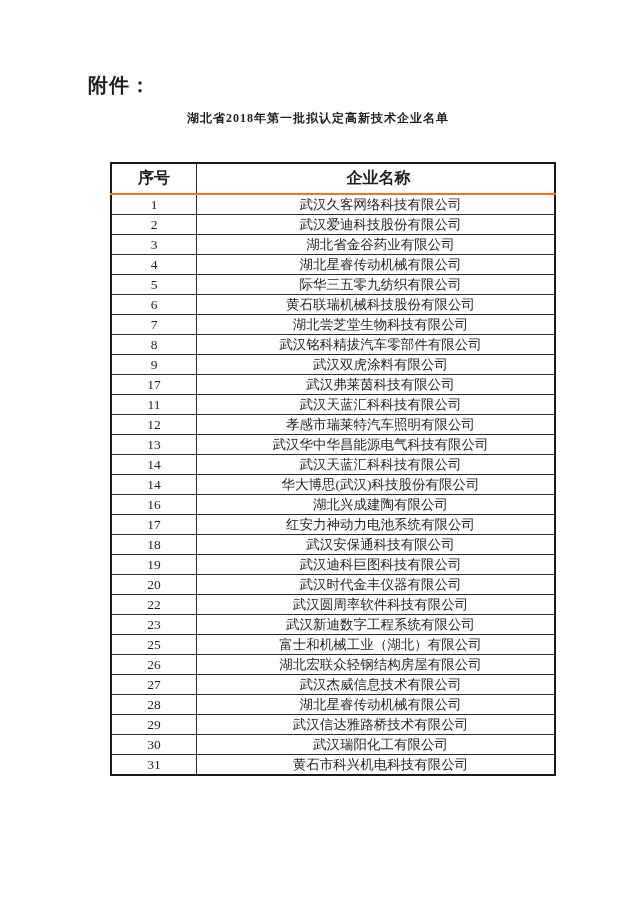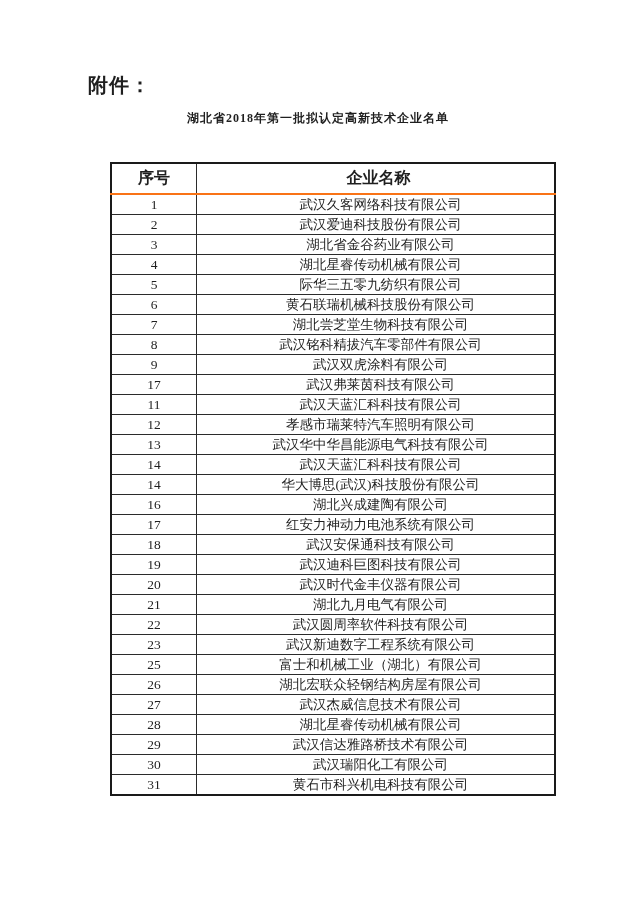--- a/index.html
+++ b/index.html
@@ -179,24 +179,20 @@
   <tr>
     <td class="col-no">19</td>
     <td class="col-name">武汉迪科巨图科技有限公司</td>
   </tr>
 
   <tr>
     <td class="col-no">20</td>
     <td class="col-name">武汉时代金丰仪器有限公司</td>
   </tr>
 
-  <tr>
-    <td class="col-no">21</td>
-    <td class="col-name">湖北九月电气有限公司</td>
-  </tr>
 
   <tr>
     <td class="col-no">22</td>
     <td class="col-name">武汉圆周率软件科技有限公司</td>
   </tr>
 
   <tr>
     <td class="col-no">23</td>
     <td class="col-name">武汉新迪数字工程系统有限公司</td>
   </tr>

